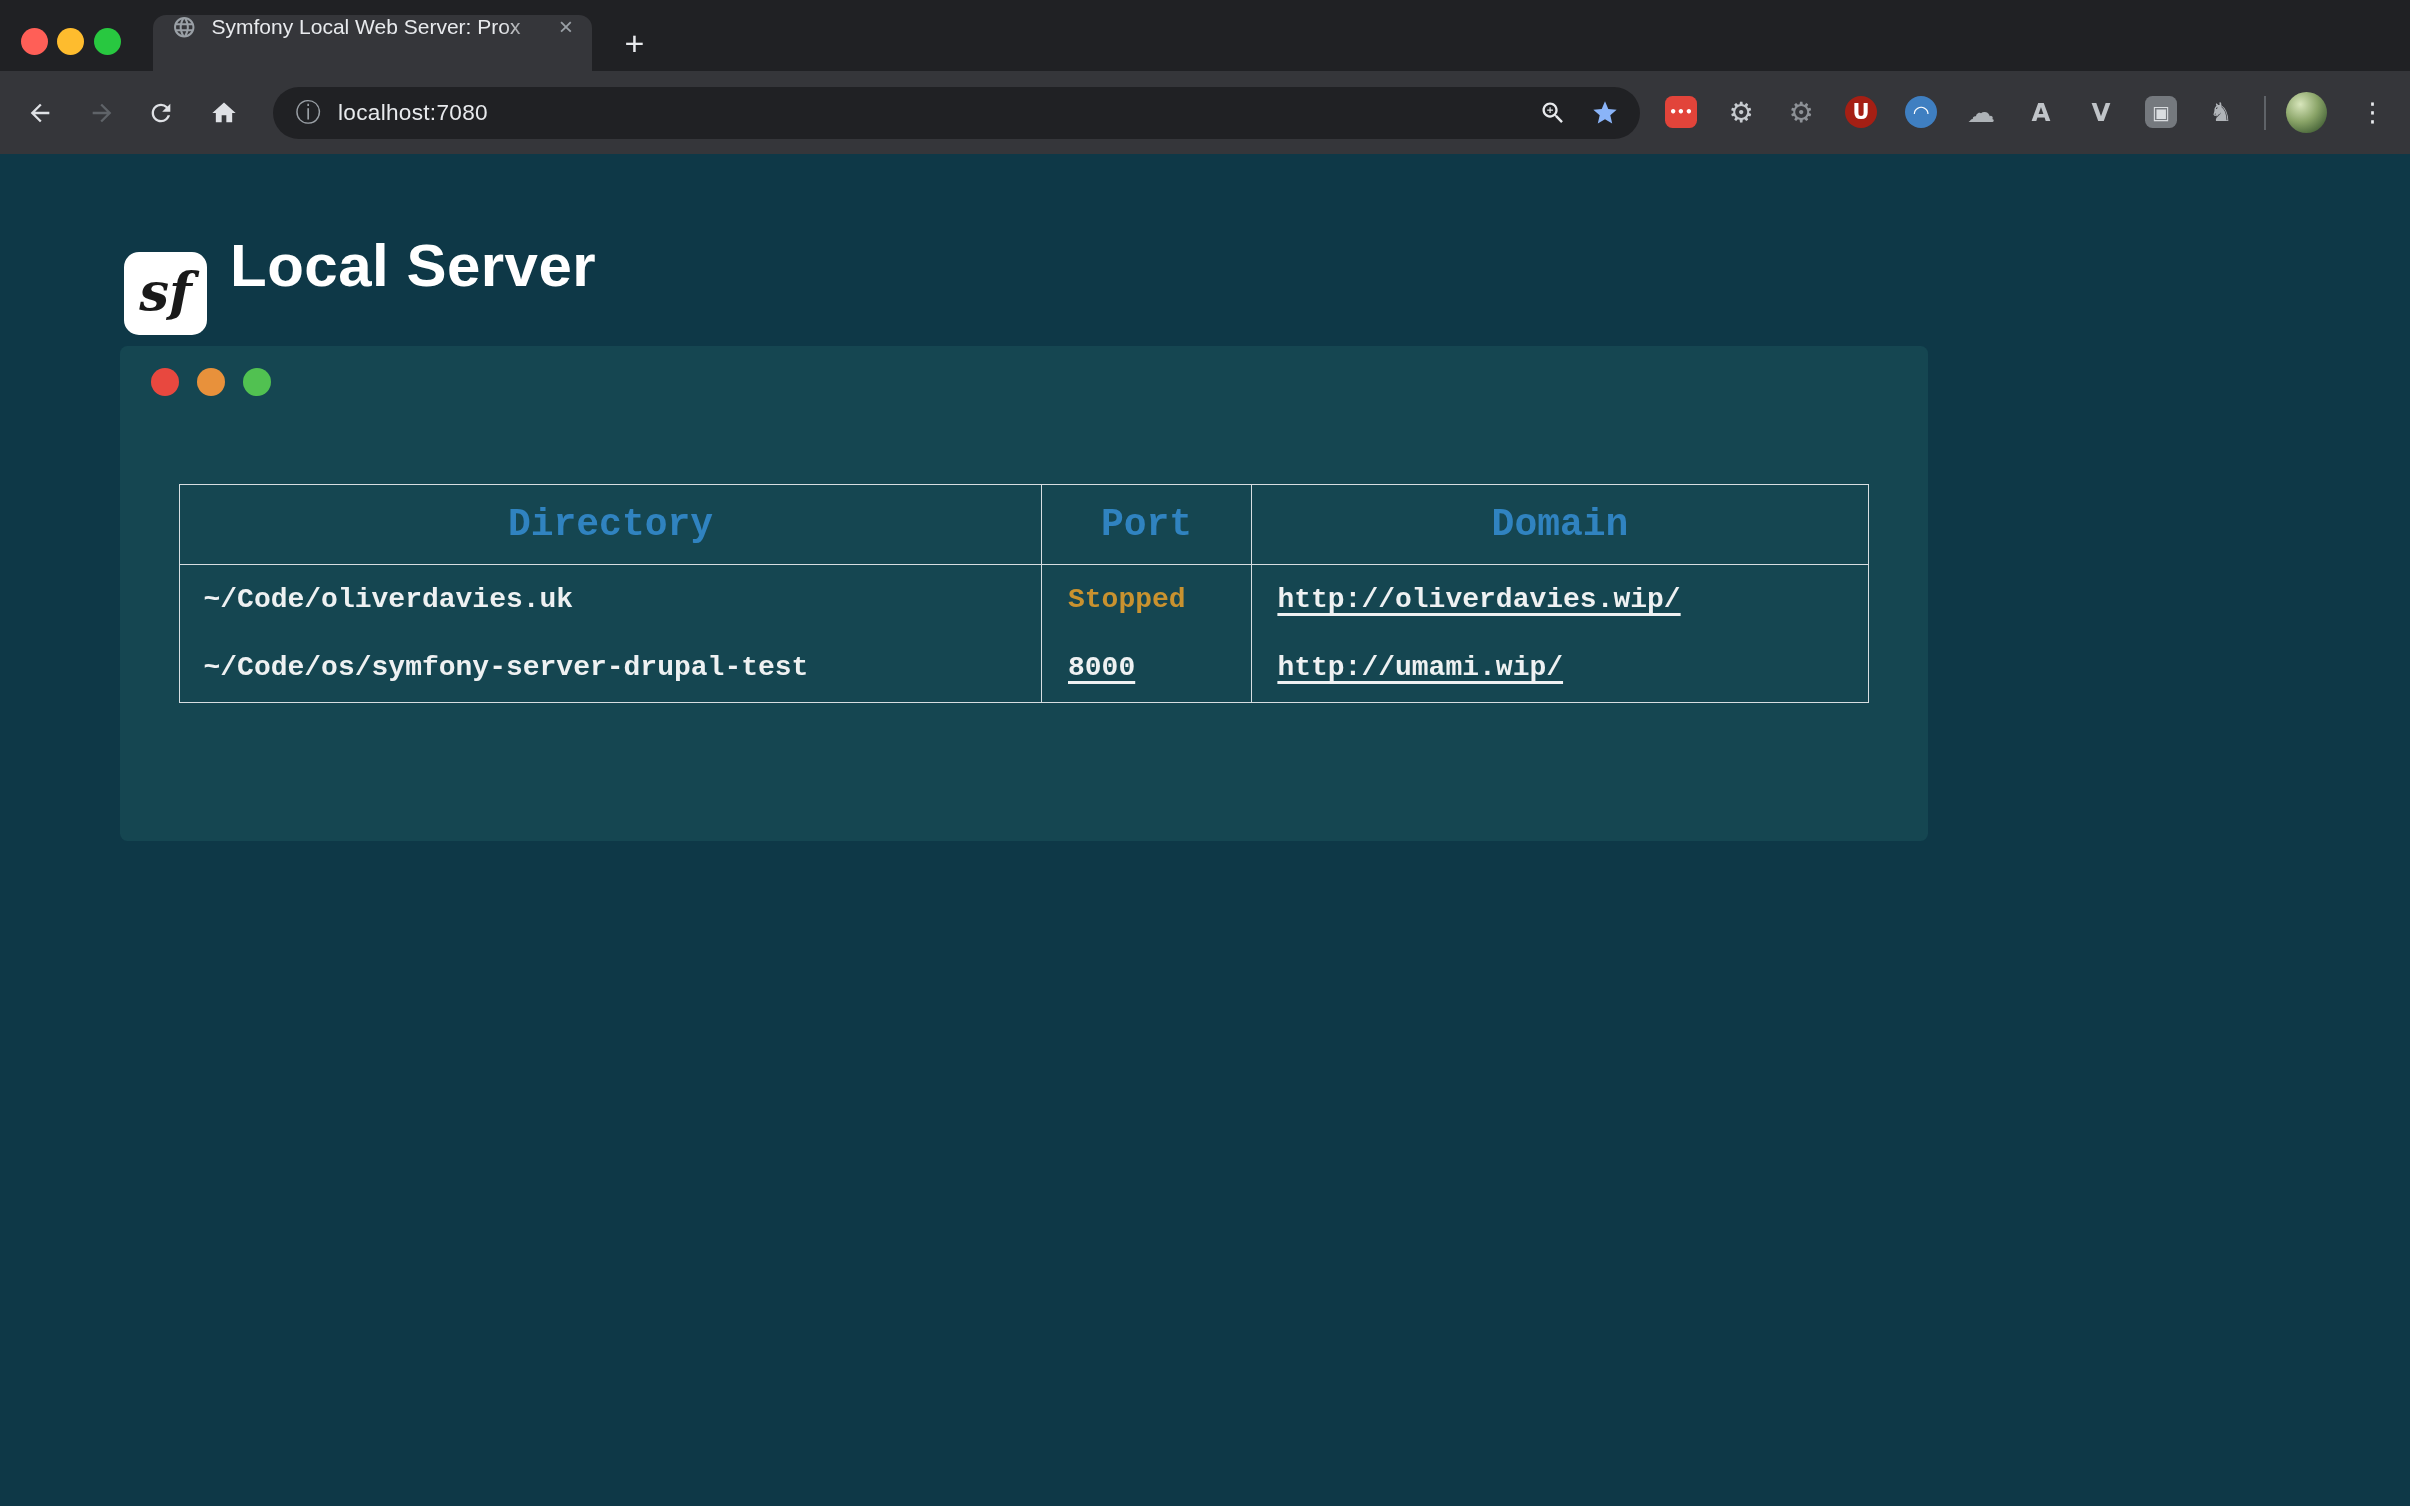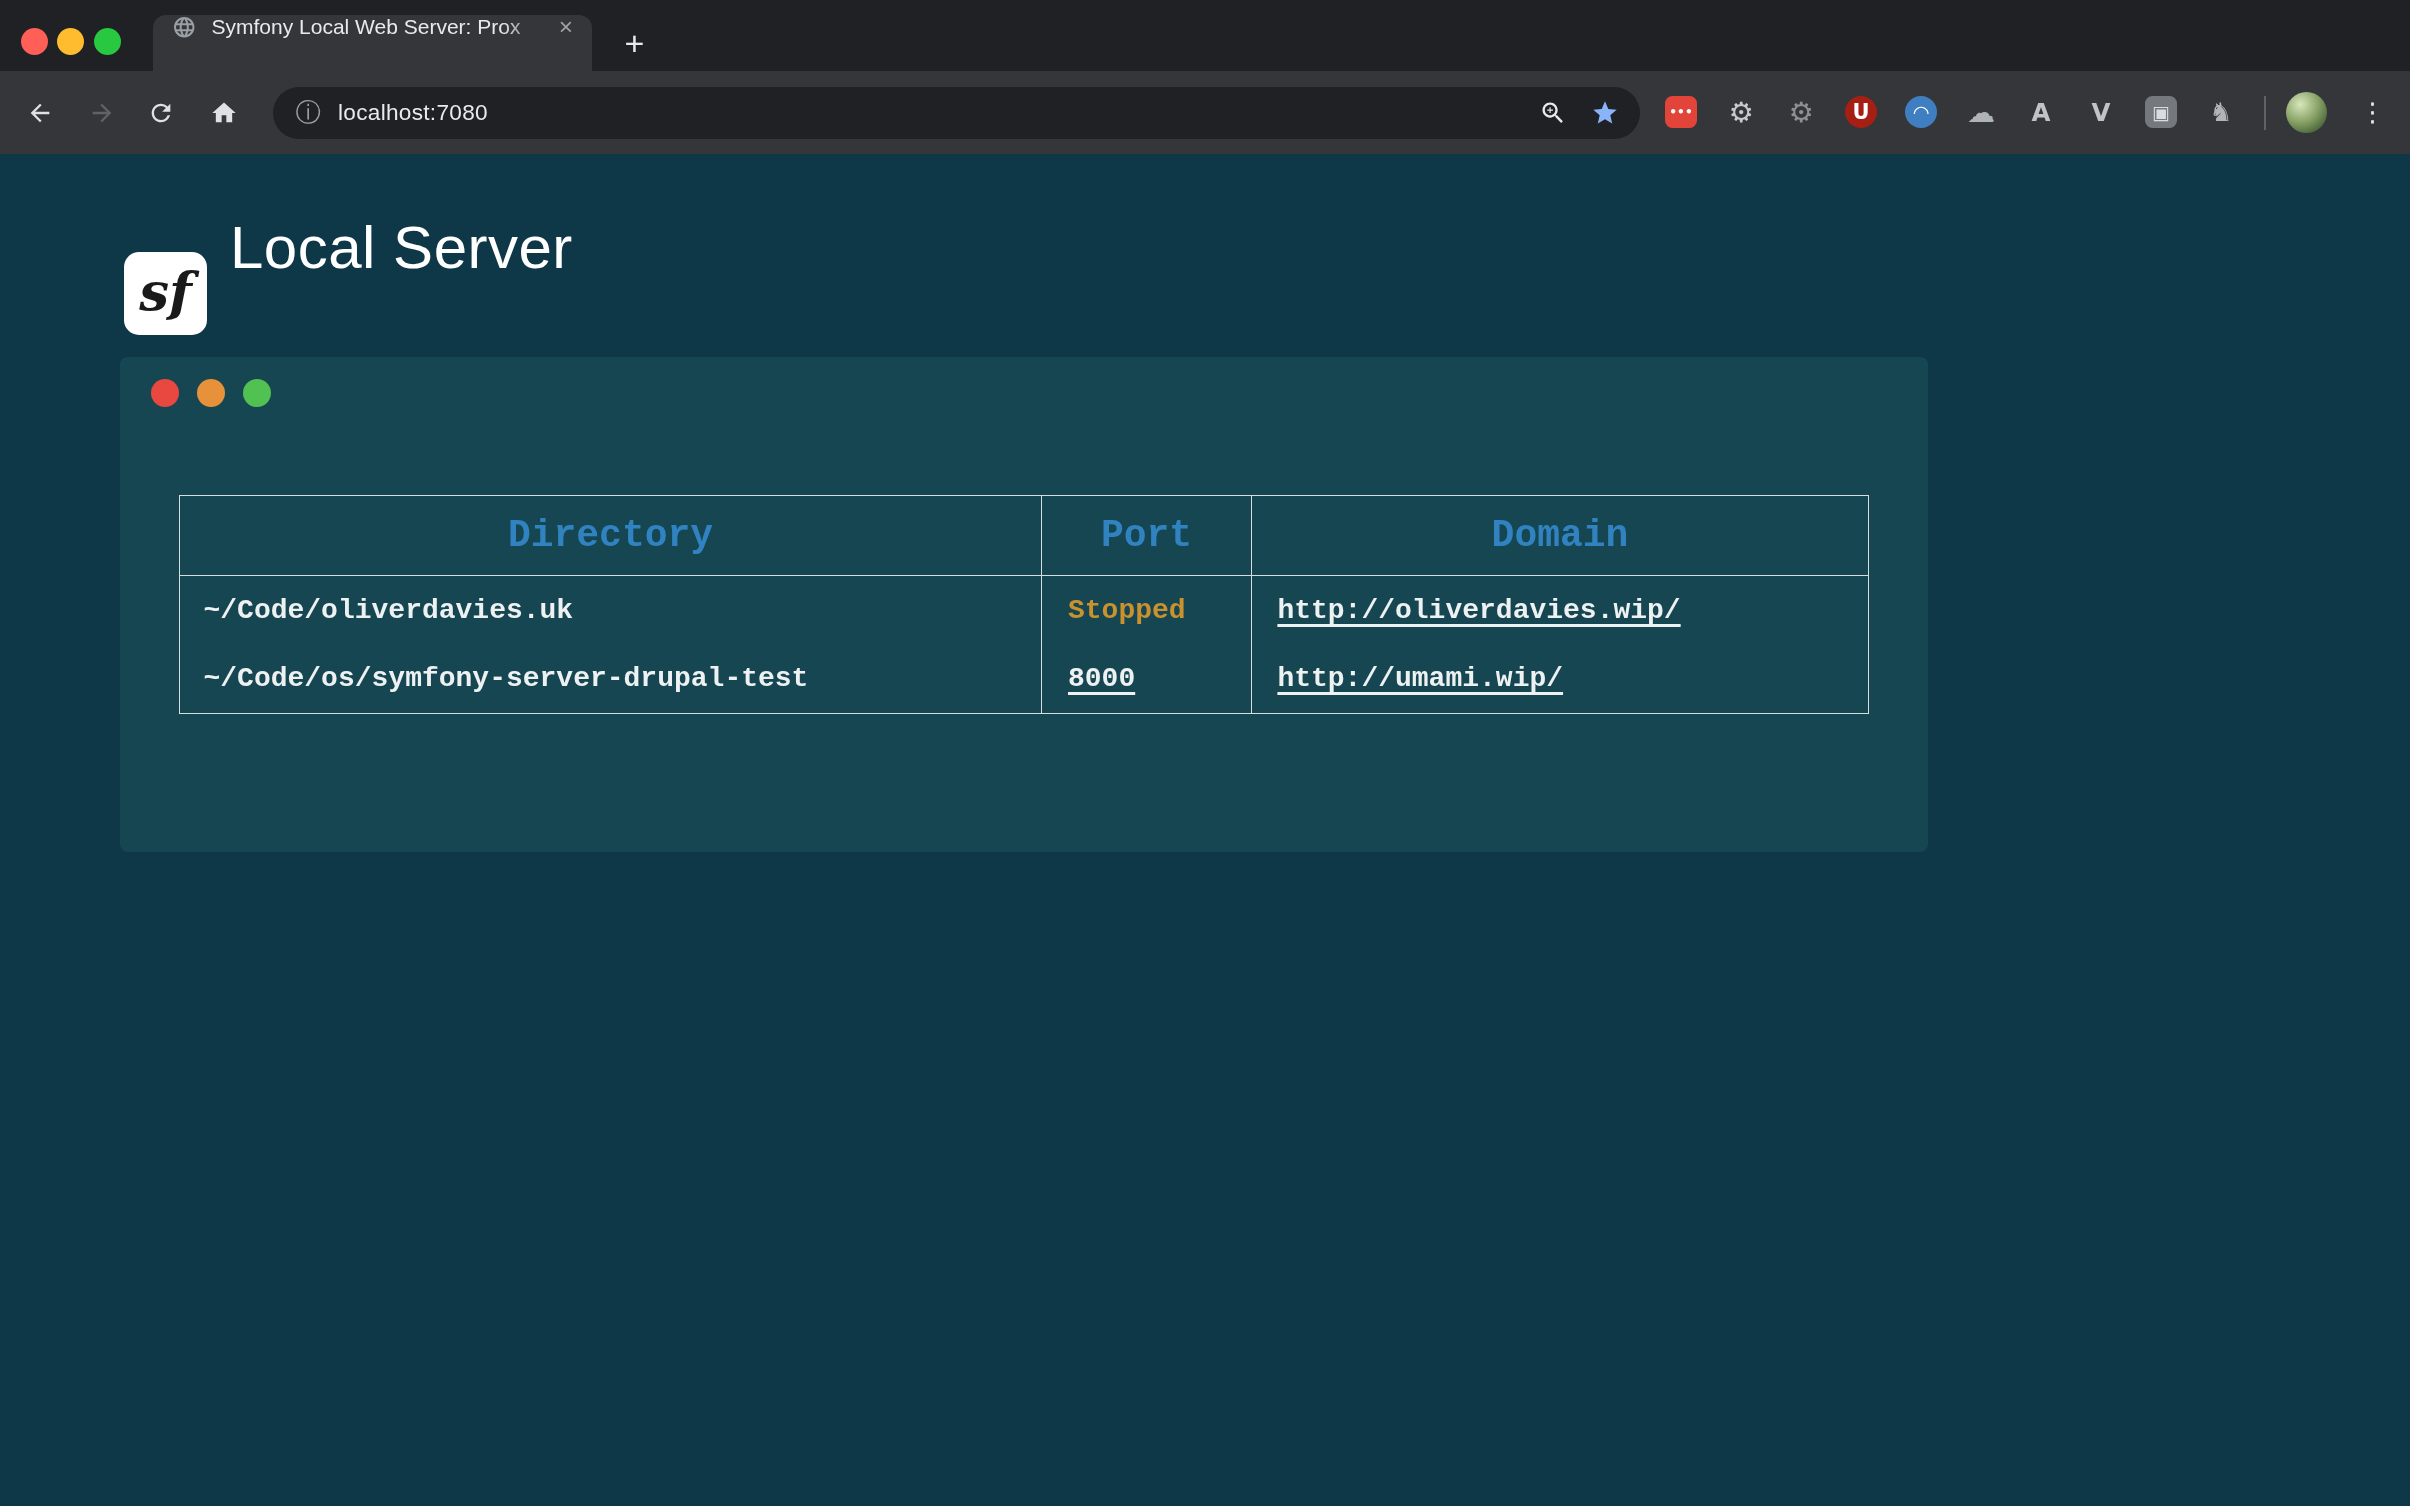--- a/index.html
+++ b/index.html
@@ -110,26 +110,26 @@
   .logo {
     position:absolute; left:124px; top:70px; width:83px; height:83px;
     background:#ffffff; border-radius:15px;
     display:flex; align-items:center; justify-content:center;margin-top:28px;
   }
   .logo span {
     font-family:"DejaVu Serif", serif; font-style:italic; font-weight:bold;
     font-size:53px; color:#1a1a1a; padding-bottom:5.6px;
   }
   .page-title {
-    position:absolute; left:230px; top:52px; height:83px;
+    position:absolute; left:230px; top:70px; height:83px;
     display:flex; align-items:center;
-    color:#ffffff; font-size:60px; font-weight:400; letter-spacing:0.5px;
+    color:#ffffff; font-size:60px; font-weight:700; letter-spacing:0.5px;
   }
   .panel {
-    position:absolute; left:120px; top:203px; width:1808px; height:495px;
+    position:absolute; left:120px; top:192px; width:1808px; height:495px;
     background: var(--panel-bg, #154651); border-radius:7.5px;
   }
   .panel .dots { position:absolute; left:31px; top:21.7px; display:flex; gap:18px; }
   .panel .dots span { width:28px; height:28px; border-radius:50%; display:block; }
   .pd-red    { background: var(--dot-red, #e8483f); }
   .pd-orange { background: var(--dot-orange, #e8913b); }
   .pd-green  { background: var(--dot-green, #51c151); }
 
   table.servers {
     position:absolute; left:59px; top:138px;

